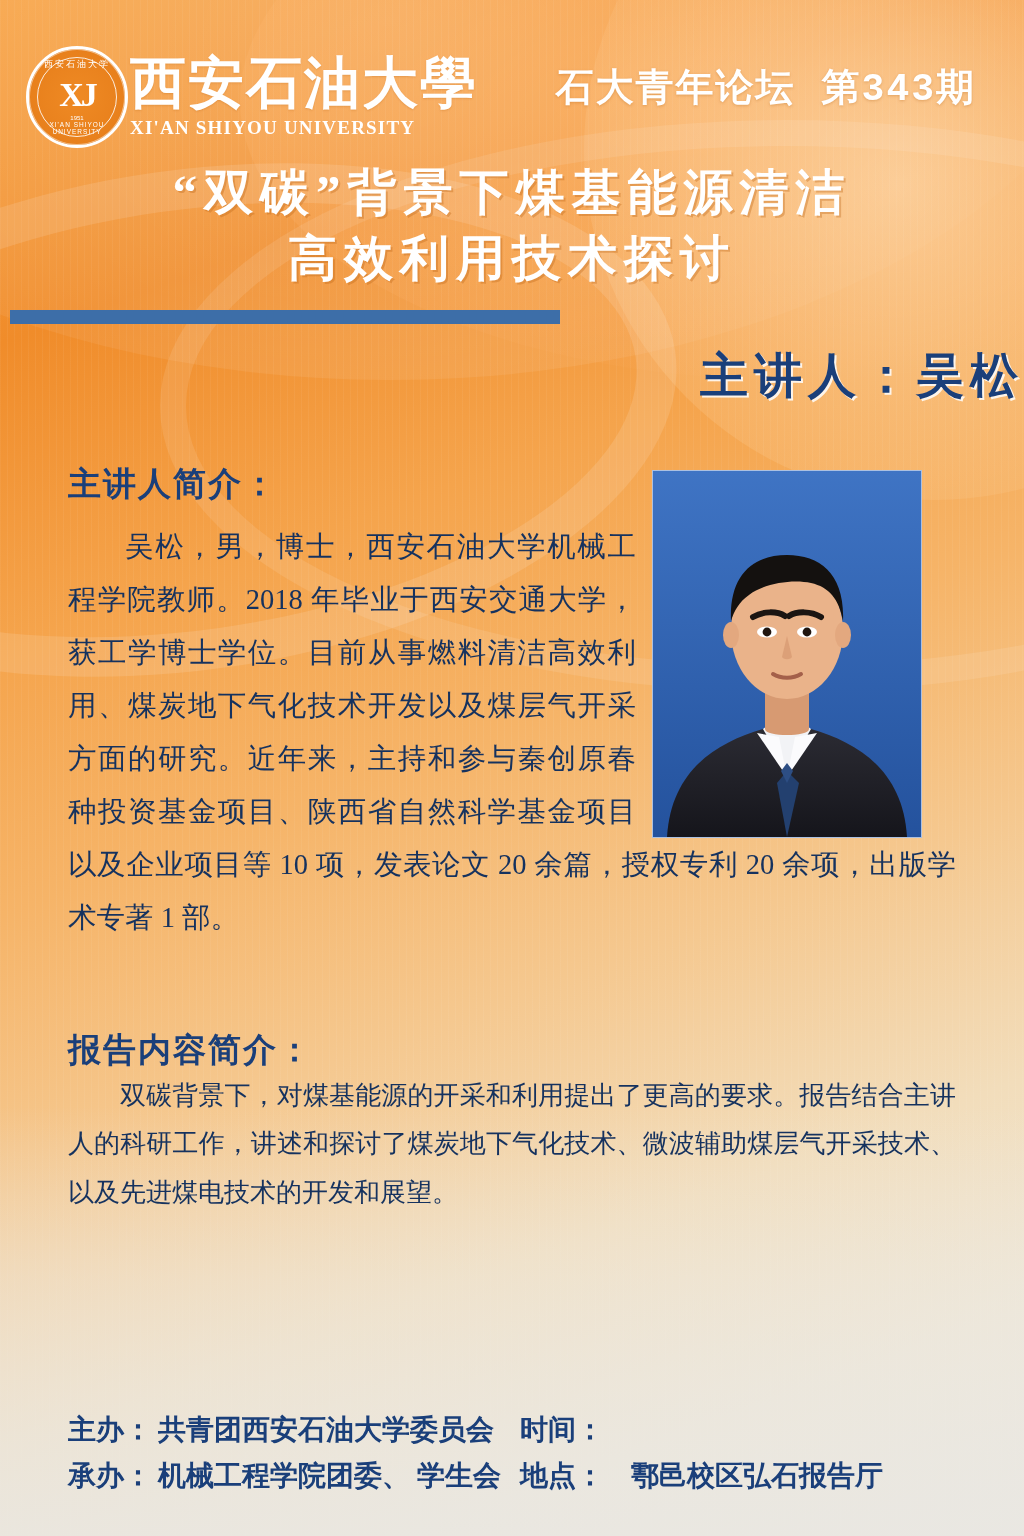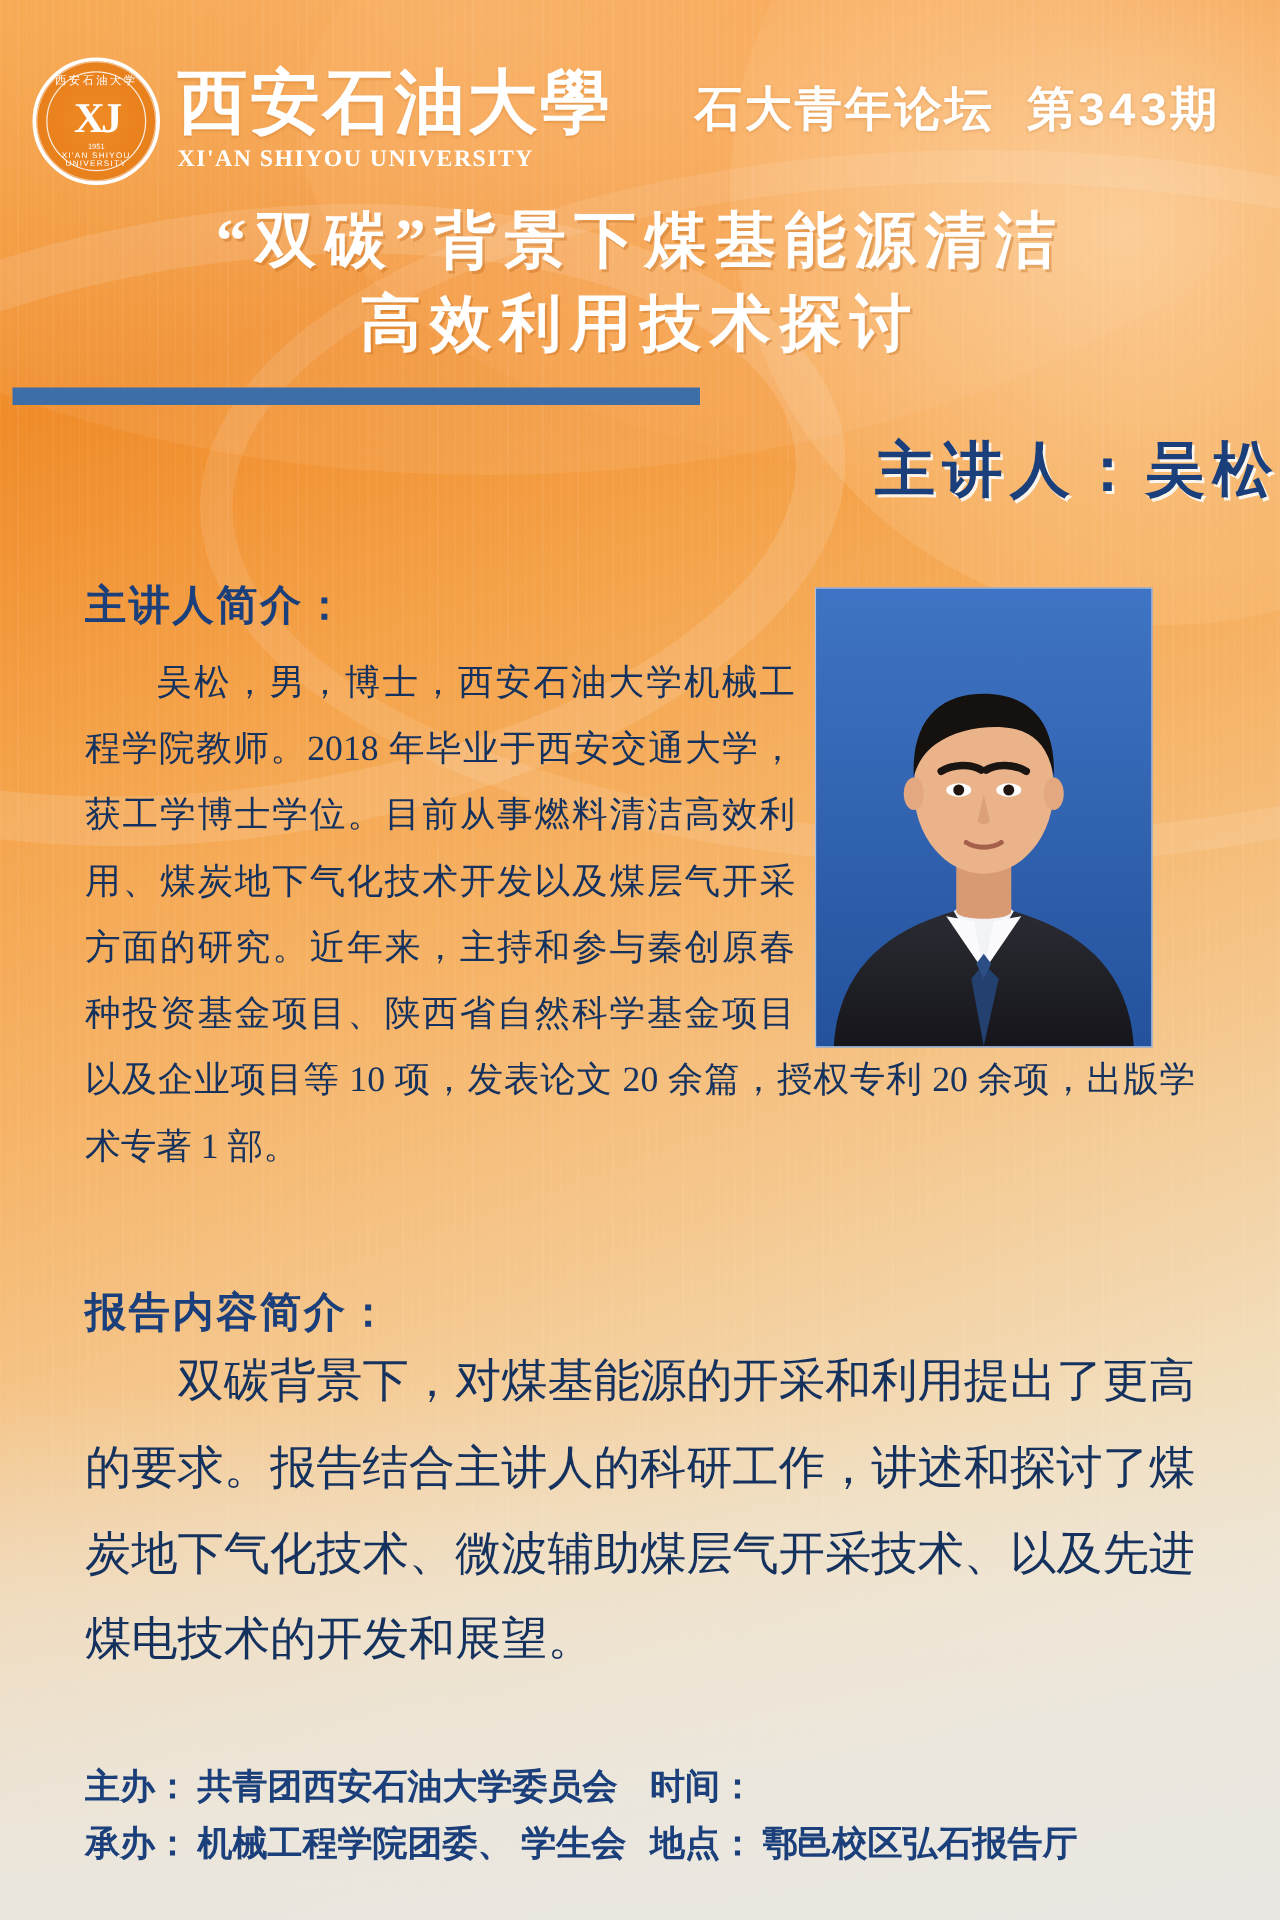--- a/index.html
+++ b/index.html
@@ -119,21 +119,21 @@
     letter-spacing: 1px;
   }
   .seal .year {
     position: absolute;
     left: 0; right: 0; bottom: 24px;
     text-align: center;
     font-size: 6px;
     color: #fff;
   }
   .univ-names {
-    margin-left: 14px;
+    margin-left: 2px;
   }
   .univ-cn {
     font-family: "Liberation Serif", serif;
     font-size: 56px;
     font-weight: bold;
     color: #ffffff;
     letter-spacing: 2px;
     line-height: 1;
     text-shadow: 0 1px 2px rgba(180,90,10,0.25);
   }
@@ -230,21 +230,21 @@
     width: 320px;
     height: 318px;
     shape-outside: inset(0);
   }
 
   .abstract-text {
     position: absolute;
     left: 68px; top: 1072px;
     width: 888px;
     font-family: "Liberation Serif", serif;
-    font-size: 37px;
+    font-size: 26px;
     color: #15325f;
     line-height: 1.86;
     text-align: justify;
   }
   .abstract-text p { margin: 0; text-indent: 2em; }
 
   
   .footer {
     position: absolute;
     left: 68px; bottom: 38px;
@@ -255,21 +255,21 @@
     color: #1a3f7a;
     line-height: 1.62;
   }
   .footer-row {
     display: flex;
     align-items: baseline;
   }
   .footer-left { width: 452px; display: flex; }
   .footer-label { white-space: nowrap; }
   .footer-value { white-space: nowrap; margin-left: 6px; }
-  .footer-right { display: flex; }
+  .footer-right { display: flex; gap: 21px; }
 </style>
 </head>
 <body>
 
 <div id="poster">
 
   <div class="swoosh s1"></div>
   <div class="swoosh s2"></div>
   <div class="swoosh s5"></div>
   <div class="swoosh s3"></div>

